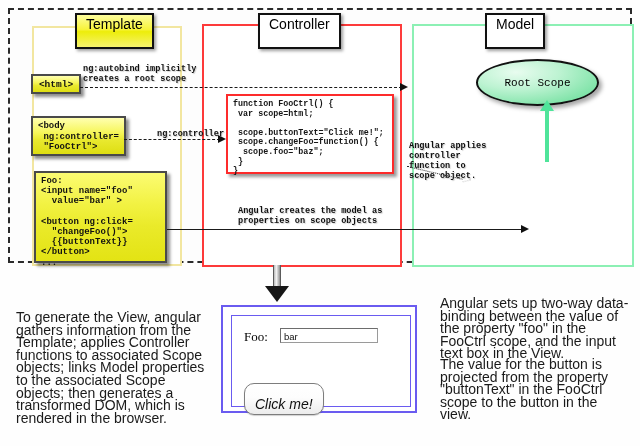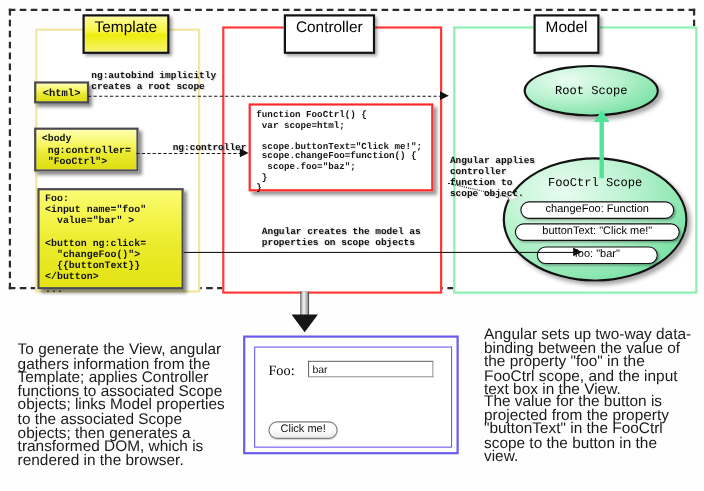--- a/index.html
+++ b/index.html
@@ -229,46 +229,47 @@
     box-sizing:border-box;
     border:1.5px solid #6a5bf0;
     background:#ffffff;
   }
   #view-foo-label {
     position:absolute; left:12px; top:13px;
     font-family:"Liberation Serif", serif;
     font-size:13px; color:#000;
   }
   #view-input {
-    position:absolute; left:48px; top:12px; width:114px; height:15px;
+    position:absolute; left:48px; top:12px; width:98px; height:15px;
     box-sizing:border-box;
     border:1px solid #9a9a9a;
     border-top-color:#6d6d6d; border-left-color:#6d6d6d;
     background:#ffffff;
     font-family:"Liberation Sans", sans-serif;
     font-size:9.5px;
     color:#111;
     padding:1px 3px;
     line-height:13px;
   }
   #view-datamodel {
     position:absolute; left:12px; top:40px;
     font-family:"Liberation Serif", serif;
     font-size:13px; color:#000;
   }
   #view-button {
     position:absolute; left:12px; top:67px;
-    padding:1px 10px 2px 10px;
+    padding:12px 10px 2px 10px;
     border:1px solid #7d7d7d;
     border-radius:10px;
     background:linear-gradient(to bottom,#ffffff 0%, #fdfdfd 45%, #ececec 100%);
     font-family:"Liberation Sans", sans-serif;
-    font-size:10px;
+    font-size:14px;
     color:#111;
     box-shadow:0 1px 1px rgba(0,0,0,0.18);
+    font-style:italic;
   }
 </style>
 </head>
 <body>
 
 <div id="stage">
 
   <div class="dashed-frame">
 
     <div class="col col-template"></div>
@@ -297,26 +298,20 @@
  scope.buttonText="Click me!";
  scope.changeFoo=function() {
   scope.foo="baz";
  }
 }</div>
 
     <div class="ellipse" id="ellipse-root">
       <div class="ellipse-title" id="root-label">Root Scope</div>
     </div>
 
-    <div class="ellipse" id="ellipse-fooctrl">
-      <div class="ellipse-title" id="fooctrl-label">FooCtrl Scope</div>
-      <div class="pill" id="pill-changefoo">changeFoo: Function</div>
-      <div class="pill" id="pill-buttontext">buttonText: "Click me!"</div>
-      <div class="pill" id="pill-foo">foo: "bar"</div>
-    </div>
 
     <div id="green-stem"></div>
     <div id="green-head"></div>
 
     <div class="hline" id="line-autobind"></div>
     <div class="arrow-r" id="arrow-autobind"></div>
 
     <div class="hline" id="line-ngcontroller"></div>
     <div class="arrow-r" id="arrow-ngcontroller"></div>
 

